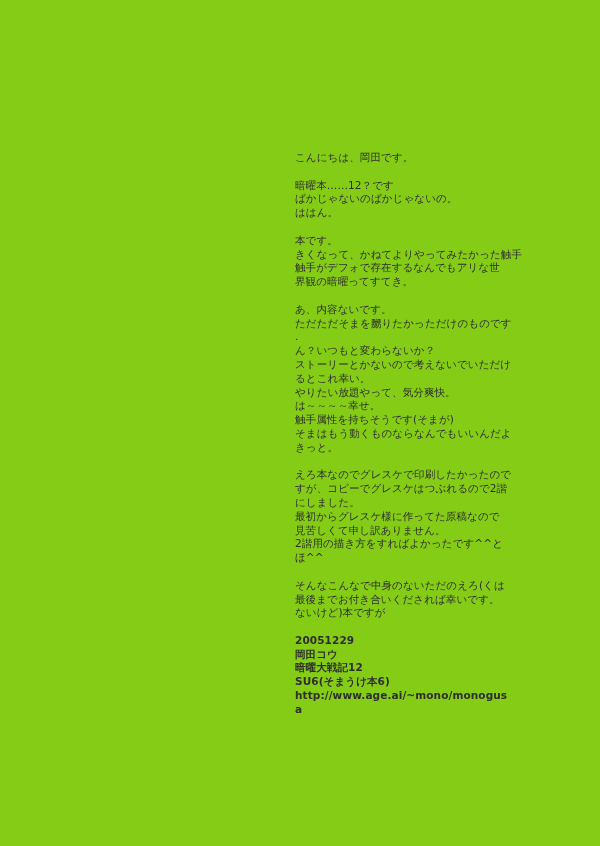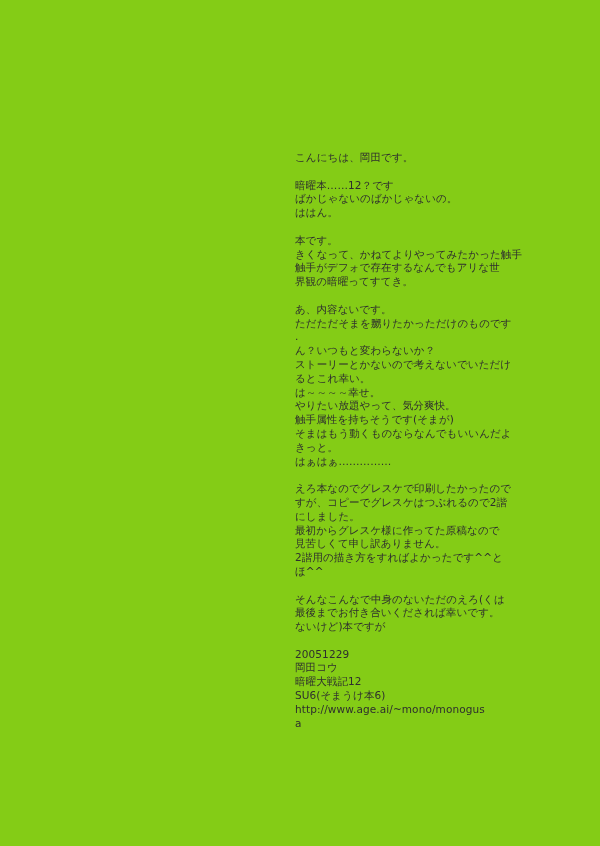--- a/index.html
+++ b/index.html
@@ -27,20 +27,21 @@
   }
   .para {
     margin: 0 0 13.8px 0;
   }
   .line {
     white-space: pre;
     min-height: 13.8px;
   }
   .credits .line {
     min-height: 13.4px;
+    font-weight: bold;
   }
 </style>
 </head>
 <body>
 
 <div class="page">
   <div class="content">
 
     <div class="para">
       <div class="line">こんにちは、岡田です。</div>
@@ -59,26 +60,25 @@
       <div class="line">界観の暗曜ってすてき。</div>
     </div>
 
     <div class="para">
       <div class="line">あ、内容ないです。</div>
       <div class="line">ただただそまを嬲りたかっただけのものです</div>
       <div class="line">.</div>
       <div class="line">ん？いつもと変わらないか？</div>
       <div class="line">ストーリーとかないので考えないでいただけ</div>
       <div class="line">るとこれ幸い。</div>
+      <div class="line">やりたい放題やって、気分爽快。</div>
       <div class="line">は～～～～幸せ。</div>
-      <div class="line">やりたい放題やって、気分爽快。</div>
       <div class="line">触手属性を持ちそうです(そまが)</div>
       <div class="line">そまはもう動くものならなんでもいいんだよ</div>
       <div class="line">きっと。</div>
-      <div class="line">はぁはぁ……………</div>
     </div>
 
     <div class="para">
       <div class="line">えろ本なのでグレスケで印刷したかったので</div>
       <div class="line">すが、コピーでグレスケはつぶれるので2諧</div>
       <div class="line">にしました。</div>
       <div class="line">最初からグレスケ様に作ってた原稿なので</div>
       <div class="line">見苦しくて申し訳ありません。</div>
       <div class="line">2諧用の描き方をすればよかったです^^と</div>
       <div class="line">ほ^^</div>

